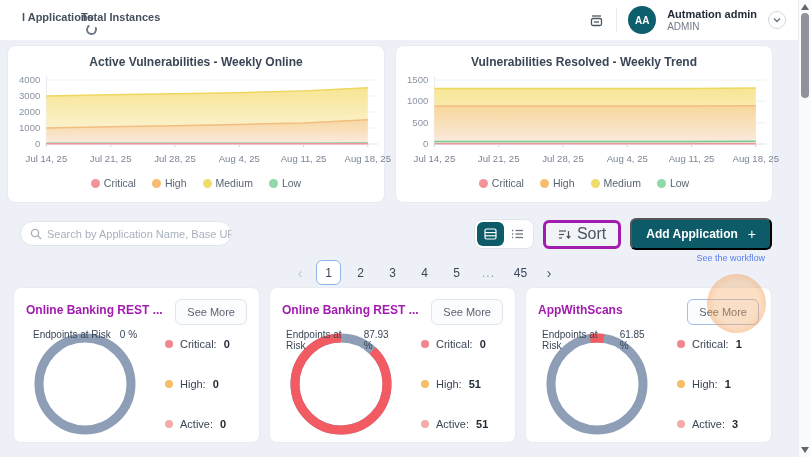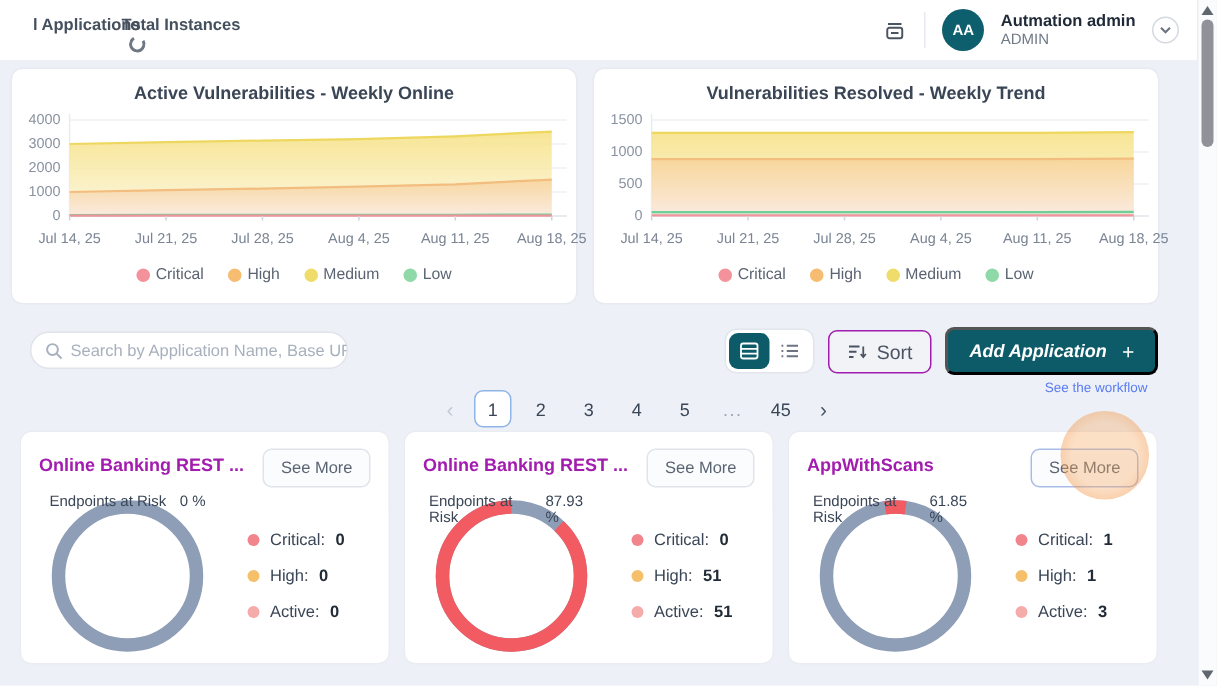--- a/index.html
+++ b/index.html
@@ -29,22 +29,22 @@
   .legend-dot { width:9px; height:9px; border-radius:50%; display:inline-block; }
 
   
   .search-box { position:absolute; left:20px; top:221px; width:212px; height:25px; background:#fff; border:1px solid #e0e4ea; border-radius:14px; display:flex; align-items:center; padding-left:9px; gap:5px; }
   .search-box input { border:none; outline:none; flex:1; font-size:11px; color:#45505e; background:transparent; font-family:"Liberation Sans", sans-serif; }
   .search-box input::placeholder { color:#a7b0bd; }
   .controls { position:absolute; right:39px; top:218px; display:flex; align-items:center; gap:9px; }
   .view-toggle { display:flex; align-items:center; background:#fff; border:1px solid #e2e6ec; border-radius:8px; padding:2px; height:30px; }
   .vt-seg { width:27px; height:24px; display:flex; align-items:center; justify-content:center; border-radius:6px; }
   .vt-seg.active { background:#0d5a68; }
-  .sort-btn { height:29px; background:#f1f3f6; border:1px solid #a21caf; border-radius:6px; display:flex; align-items:center; gap:6px; padding:0 12px; font-size:13px; color:#4a5462; }
-  .add-btn { height:32px; background:#0d5a68; border-radius:6px; display:flex; align-items:center; gap:10px; padding:0 14px; font-size:12px; font-weight:700; color:#fff;font-style:italic; }
+  .sort-btn { height:29px; background:#f1f3f6; border:3px solid #a21caf; border-radius:6px; display:flex; align-items:center; gap:6px; padding:0 12px; font-size:16px; color:#4a5462; }
+  .add-btn { height:32px; background:#0d5a68; border-radius:6px; display:flex; align-items:center; gap:10px; padding:0 14px; font-size:12px; font-weight:700; color:#fff; }
   .add-plus { font-size:14px; font-weight:400; }
   .see-workflow { position:absolute; right:46px; top:253px; font-size:9px; color:#5b7cf3; }
 
   
   .pagination { position:absolute; top:260px; left:291px; display:flex; align-items:center; gap:7px; }
   .page { min-width:25px; height:25px; display:flex; align-items:center; justify-content:center; font-size:12px; color:#3a4656; border-radius:6px; padding:0 4px; }
   .page.active { border:1px solid #8fb5e8; background:#fff; }
   .page.ellipsis { color:#9aa3b0; letter-spacing:1px; }
   .page-prev { color:#c3c9d3; font-size:14px; width:18px; text-align:center; }
   .page-next { color:#4a5462; font-size:14px; width:18px; text-align:center; }
@@ -54,21 +54,21 @@
   .app-card { width:247px; height:156px; background:#fff; border:1px solid #e9ecf1; border-radius:8px; padding:11px 12px; overflow:hidden; }
   .app-header { display:flex; justify-content:space-between; align-items:flex-start; }
   .app-title { font-size:12px; font-weight:700; color:#a21caf; white-space:nowrap; overflow:hidden; max-width:150px; padding-top:4px; }
   .see-more-btn { font-size:11px; color:#5a6472; background:#fbfcfd; border:1px solid #e0e4ea; border-radius:6px; padding:6px 11px; white-space:nowrap; }
   .see-more-btn.focused { border:1px solid #a9bce8; }
   .app-body { display:flex; align-items:center; margin-top:4px; }
   .donut-wrap { position:relative; width:110px; height:110px; margin-left:4px; flex:none; }
   .donut-center { position:absolute; inset:0; display:flex; flex-direction:row; align-items:flex-start; justify-content:center; gap:9px; }
   .donut-line1 { font-size:10px; color:#3a4656; }
   .donut-line2 { font-size:10px; color:#3a4656; }
-  .stats { margin-left:25px; display:flex; flex-direction:column; gap:12px; }
+  .stats { margin-left:25px; display:flex; flex-direction:column; gap:28px; }
   .stat-row { display:flex; align-items:center; gap:7px; font-size:11px; color:#3a4656; white-space:nowrap; }
   .stat-dot { width:8px; height:8px; border-radius:50%; display:inline-block; }
   .stat-value { font-weight:700; color:#222c38; }
 
   
   .click-highlight { position:absolute; left:707px; top:274px; width:59px; height:59px; border-radius:50%;
     background:radial-gradient(circle, rgba(246,168,96,0.36) 52%, rgba(238,134,52,0.58) 100%);
     pointer-events:none; z-index:6; }
 
   

